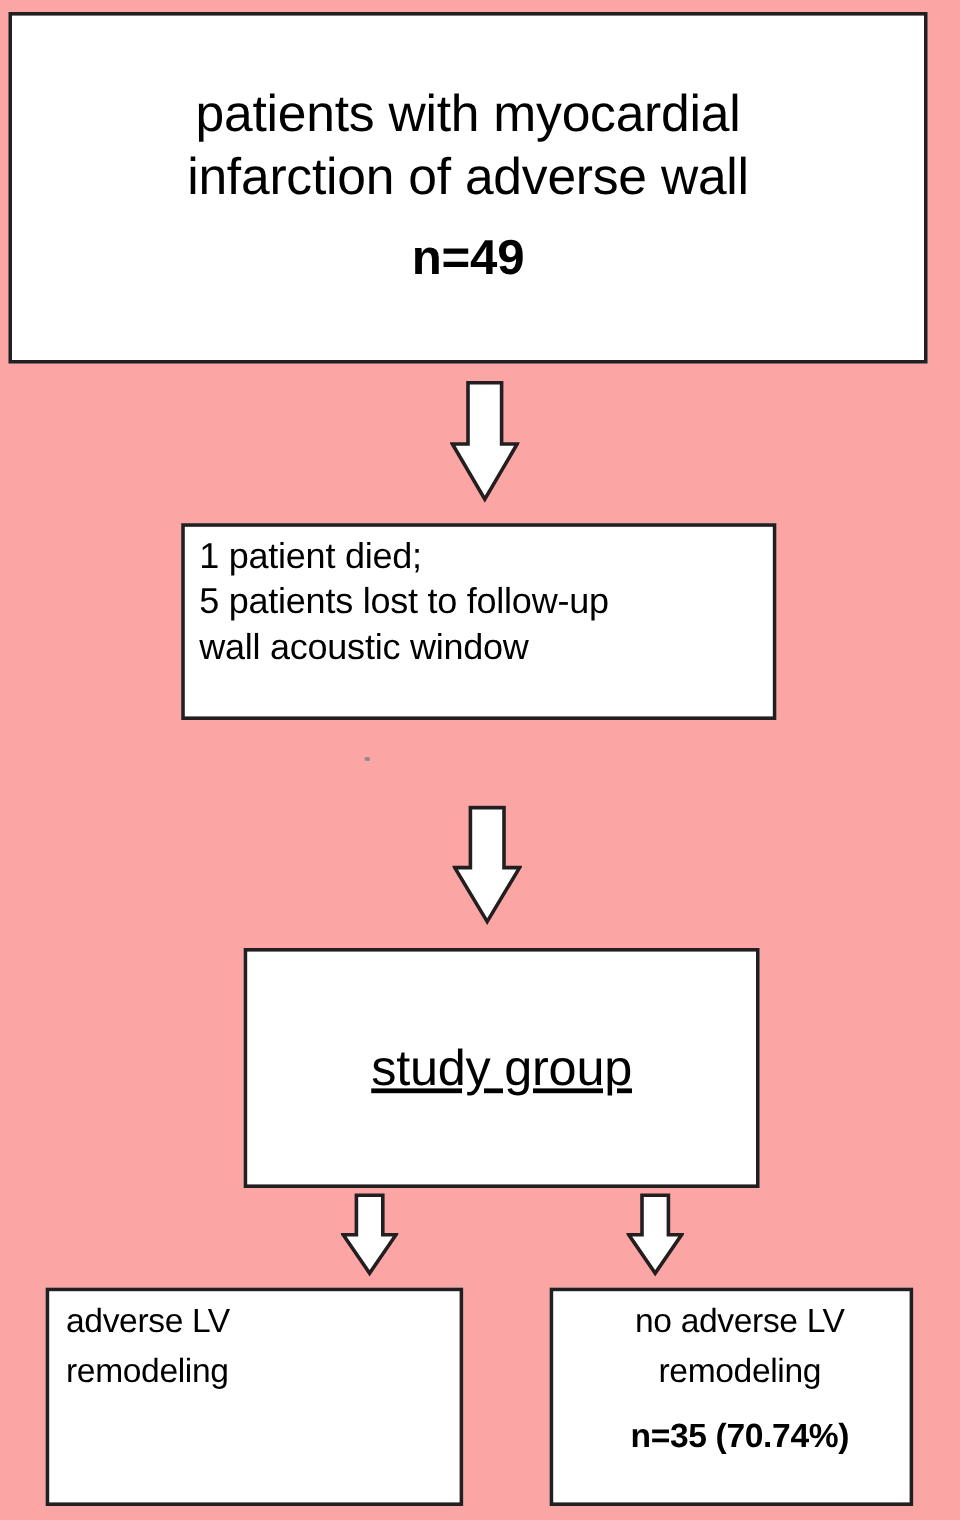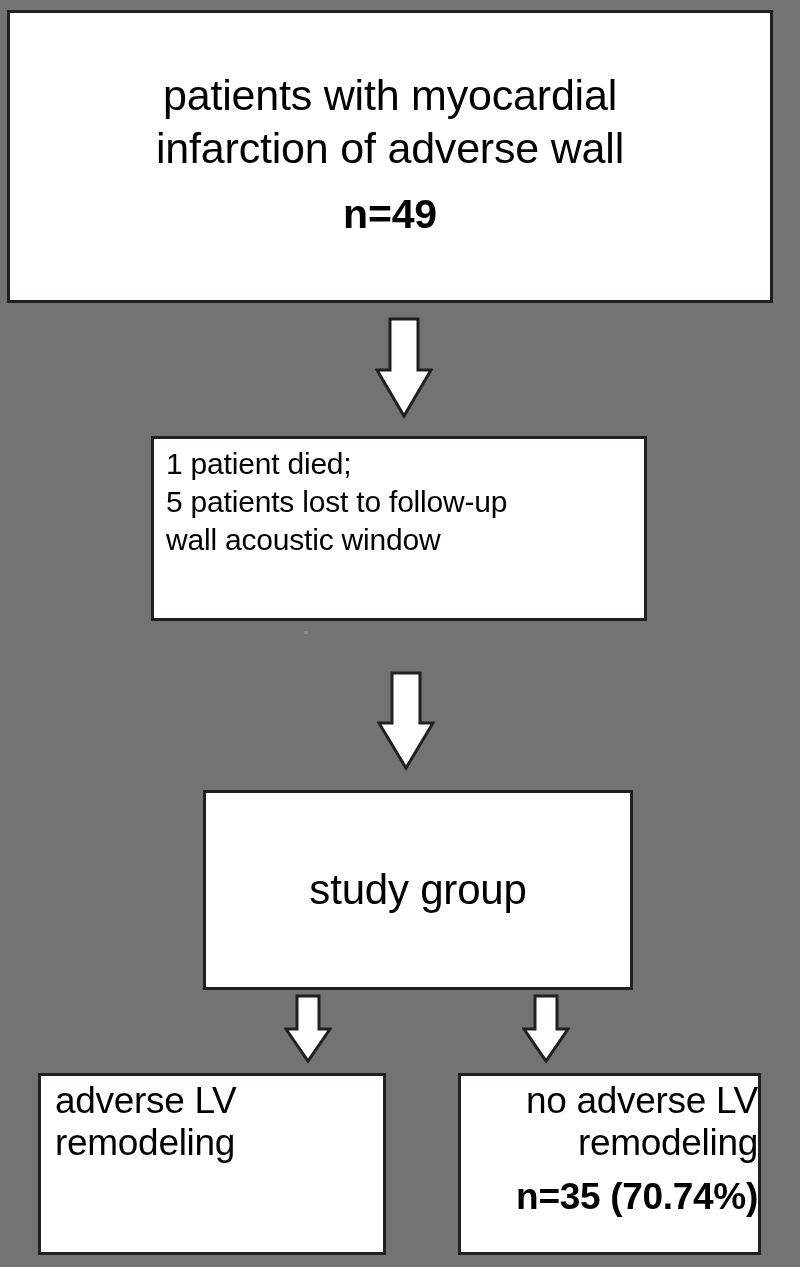--- a/index.html
+++ b/index.html
@@ -9,21 +9,21 @@
     background: #ffffff;
   }
   body {
     font-family: "Liberation Sans", sans-serif;
     color: #000000;
   }
   #canvas {
     position: relative;
     width: 800px;
     height: 1267px;
-    background: #737373;
+    background: #fca5a5;
     overflow: hidden;
   }
 
   
   .node {
     position: absolute;
     box-sizing: border-box;
     background: #ffffff;
     border: 3px solid #231f20;
     display: flex;
@@ -55,39 +55,40 @@
     font-size: 41px;
     line-height: 62px;
     padding-top: 8px;
   }
 
   
   #node-exclusions {
     left: 151px;
     top: 436px;
     width: 496px;
-    height: 185px;
+    height: 164px;
     align-items: flex-start;
     padding: 6px 0 0 12px;
     justify-content: flex-start;
   }
   #node-exclusions .line {
     font-size: 30px;
     line-height: 38px;
     text-align: left;
     letter-spacing: -0.2px;
   }
 
   
   #node-study {
     left: 203px;
     top: 790px;
     width: 430px;
     height: 200px;
     align-items: center;
+    text-decoration: underline;
   }
   #node-study .line {
     font-size: 42px;
     line-height: 54px;
     text-align: center;
     letter-spacing: -0.2px;
   }
   #node-study .line.num {
     line-height: 60px;
   }
@@ -101,27 +102,27 @@
     align-items: flex-start;
     padding: 4px 0 0 14px;
     justify-content: flex-start;
   }
   
   #node-no-adverse {
     left: 458px;
     top: 1073px;
     width: 303px;
     height: 182px;
-    align-items: flex-end;
+    align-items: center;
     padding: 4px 0 18px 14px;
     justify-content: flex-start;
   }
   #node-adverse .line,
   #node-no-adverse .line {
-    font-size: 37px;
+    font-size: 28px;
     line-height: 42px;
     text-align: left;
     letter-spacing: -0.3px;
   }
   #node-adverse .line.num,
   #node-no-adverse .line.num {
     padding-top: 12px;
   }
 
   

